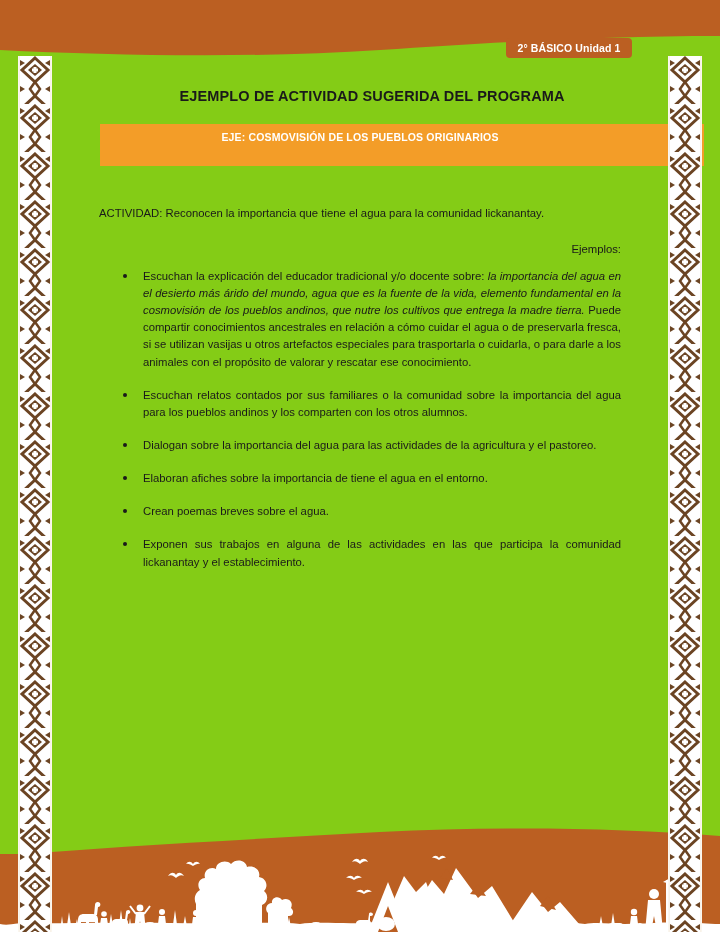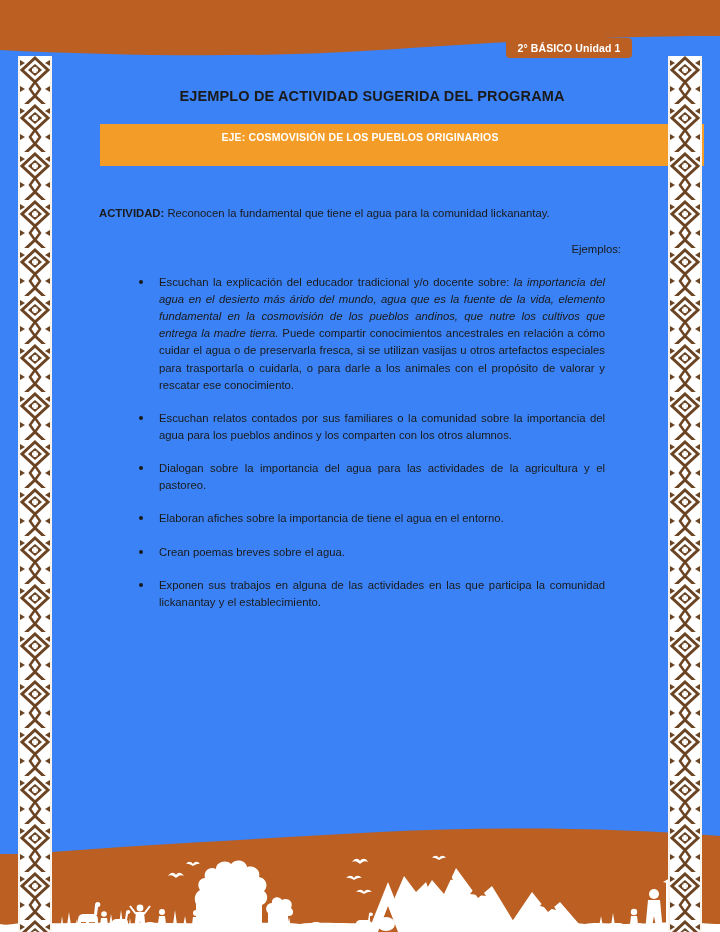--- a/index.html
+++ b/index.html
@@ -14,21 +14,21 @@
     position: relative;
     overflow: hidden;
   }
 
   
   #page {
     position: absolute;
     inset: 0;
     width: 720px;
     height: 932px;
-    background: #3b82f6;
+    background: #84cc16;
     overflow: hidden;
   }
 
   
   #header-wave {
     position: absolute;
     top: 0; left: 0;
     width: 720px;
     height: 62px;
     z-index: 2;
@@ -120,31 +120,31 @@
     left: 99px;
     width: 522px;
     z-index: 3;
     color: #1a1a1a;
   }
   #activity-line {
     font-size: 11.3px;
     line-height: 1.45;
     margin: 0 0 20px 0;
   }
-  #activity-label { font-weight: bold; margin-top: 36px; }
+  #activity-label { font-weight: normal; margin-top: 36px; }
   #examples-label {
     font-size: 11.3px;
     line-height: 1.45;
     margin: 0 0 10px 0;
     text-align: right;
   }
 
   ul#bullet-list {
     list-style: none;
-    margin: 16px;
+    margin: 0;
     padding: 0;
   }
   ul#bullet-list > li {
     position: relative;
     padding-left: 44px;
     margin-bottom: 16px;
     font-size: 11.3px;
     line-height: 1.52;
     text-align: justify;
     text-justify: inter-word;
@@ -252,21 +252,21 @@
 
   <div id="doc-title">EJEMPLO DE ACTIVIDAD SUGERIDA DEL PROGRAMA</div>
 
   <div id="eje-bar">
     <div id="eje-bar-label">EJE: COSMOVISIÓN DE LOS PUEBLOS ORIGINARIOS</div>
   </div>
 
   <div id="content">
 
     <p id="activity-line">
-      <span id="activity-label">ACTIVIDAD:</span><span> Reconocen la fundamental que tiene el agua para la comunidad lickanantay.</span>
+      <span id="activity-label">ACTIVIDAD:</span><span> Reconocen la importancia que tiene el agua para la comunidad lickanantay.</span>
     </p>
 
     <p id="examples-label">Ejemplos:</p>
 
     <ul id="bullet-list">
 
       <li>
         <span class="bullet-dot"></span><span>Escuchan la explicación del educador tradicional y/o docente sobre: </span><span class="it">la importancia del agua en el desierto más árido del mundo, agua que es la fuente de la vida, elemento fundamental en la cosmovisión de los pueblos andinos, que nutre los cultivos que entrega la madre tierra.</span><span> Puede compartir conocimientos ancestrales en relación a cómo cuidar el agua o de preservarla fresca, si se utilizan vasijas u otros artefactos especiales para trasportarla o cuidarla, o para darle a los animales con el propósito de valorar y rescatar ese conocimiento.</span>
       </li>
 

